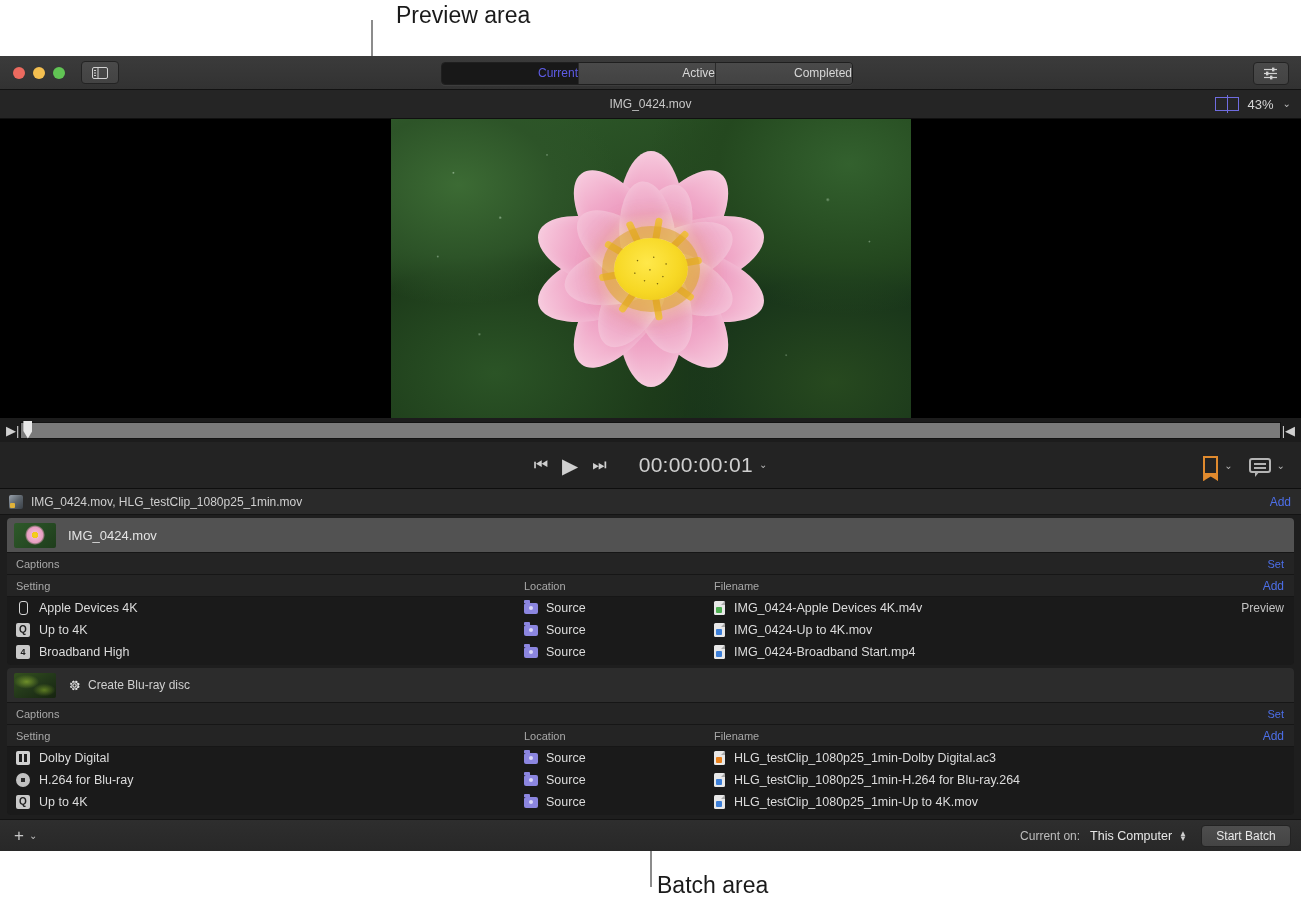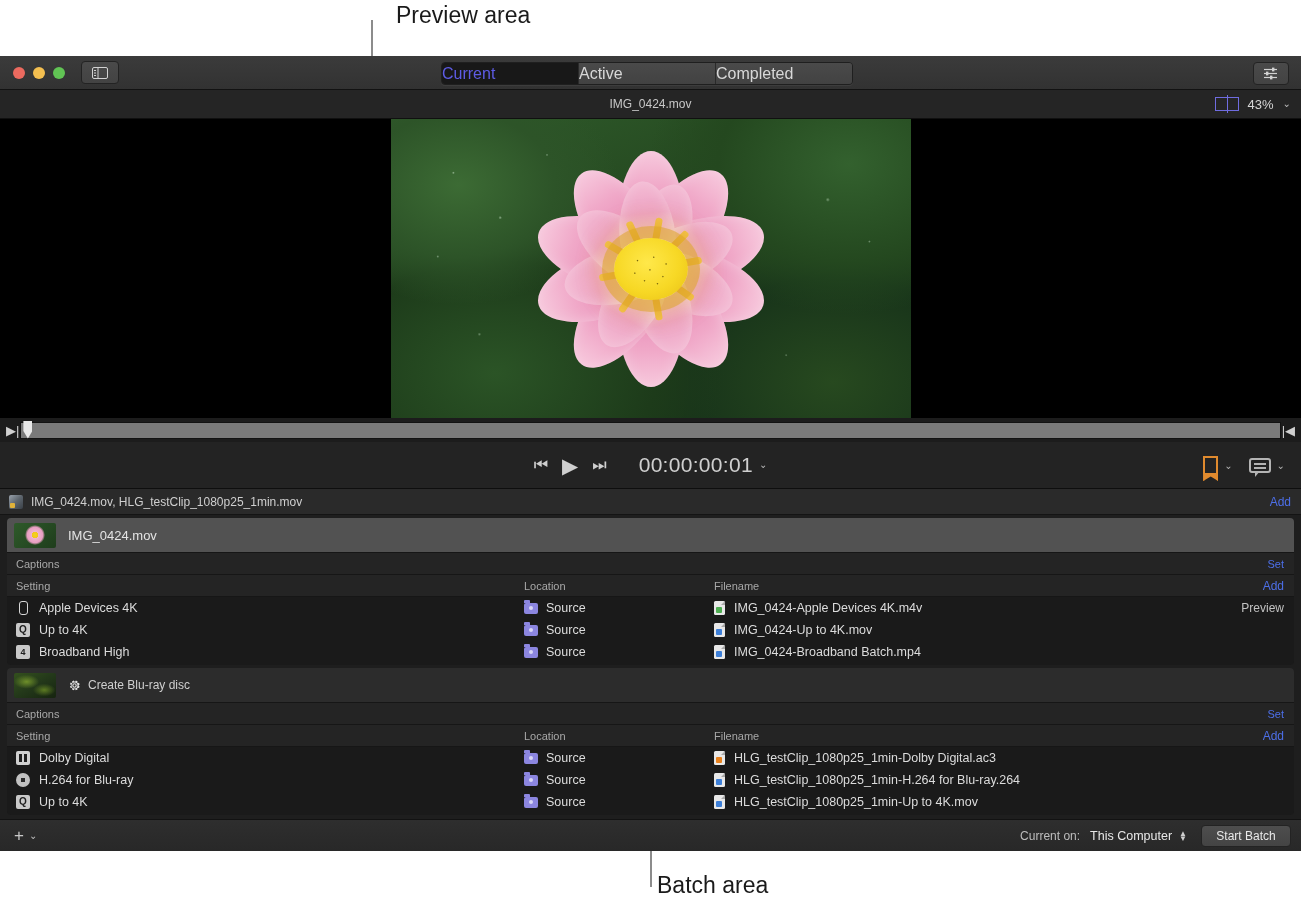--- a/index.html
+++ b/index.html
@@ -88,22 +88,22 @@
     display: flex;
     border-radius: 4px;
     overflow: hidden;
     border: 1px solid #1f1f1f;
     box-shadow: 0 1px 0 rgba(255,255,255,0.05);
   }
   .seg {
     width: 136px;
     height: 21px;
     line-height: 21px;
-    text-align: left;
-    font-size: 16px;
+    text-align: right;
+    font-size: 12px;
     color: #d8d8d8;
     background: linear-gradient(#4a4a4a, #424242);
     border-right: 1px solid #2a2a2a;
   }
   .seg:last-child { border-right: none; }
   .seg.active {
     background: #181818;
     color: #5e5ce6;
   }
 
@@ -895,21 +895,21 @@
           <div class="cell c-setting">
             <span class="si si-4k">4</span>
             <span>Broadband High</span>
           </div>
           <div class="cell c-location">
             <span class="folder"></span>
             <span>Source</span>
           </div>
           <div class="cell c-filename">
             <span class="docicon blue"></span>
-            <span>IMG_0424-Broadband Batch.mp4</span>
+            <span>IMG_0424-Broadband Start.mp4</span>
           </div>
           <div class="action-remove"></div>
         </div>
       </div>
 
       <div class="job">
         <div class="job-head">
           <div class="thumb hlg"></div>
           <div class="bluray-btn">
             <svg class="gear" viewBox="0 0 16 16">

